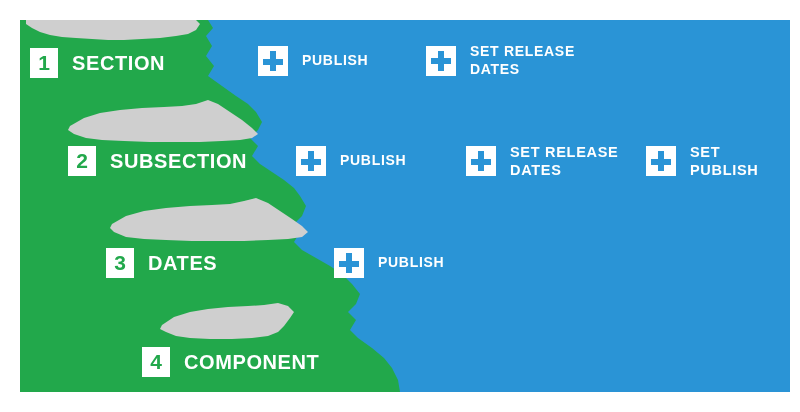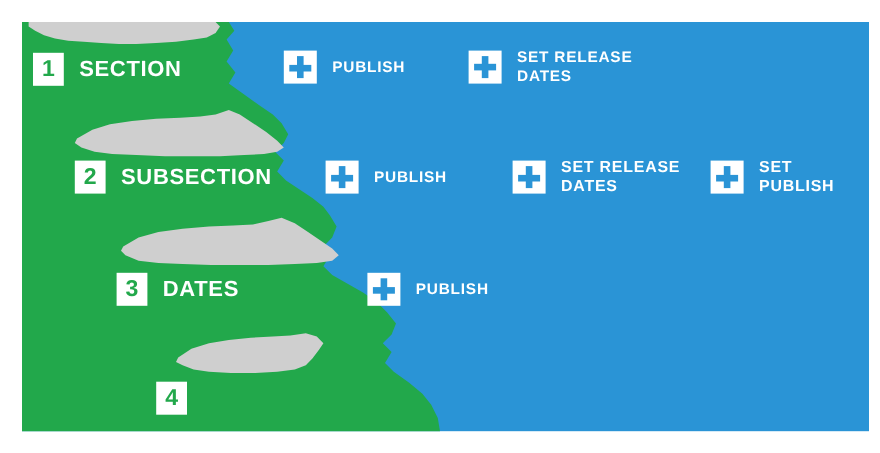--- a/index.html
+++ b/index.html
@@ -249,17 +249,18 @@
           <span class="bar-v"></span>
       </span>
       <span class="action-label">
         <span>PUBLISH</span>
       </span>
     </div>
 
     <div class="level-row" style="left:142px; top:347px;">
       <div class="level-chip">
         <span class="level-badge">4</span>
+        <span class="level-label">COMPONENT</span>
       </div>
     </div>
 
   </div>
 </div>
 
 </body></html>

